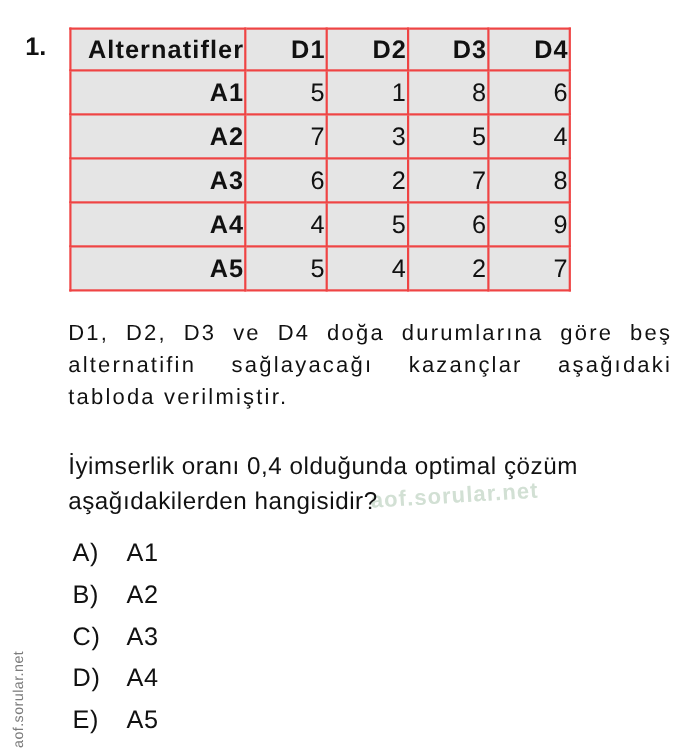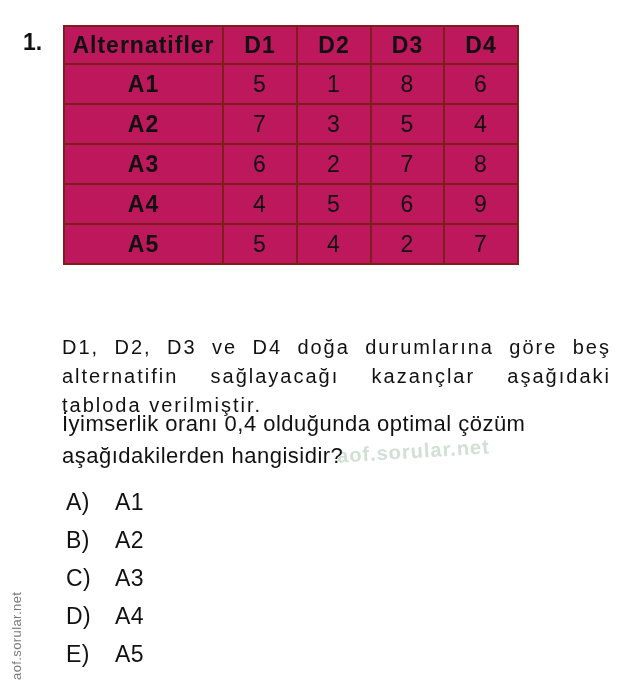--- a/index.html
+++ b/index.html
@@ -24,47 +24,46 @@
 
   
   .ptable {
     position: absolute;
     left: 63px;
     top: 25px;
     border-collapse: collapse;
     table-layout: fixed;
   }
   .ptable th, .ptable td {
-    border: 2px solid #7f1d1d;
-    text-align: center;
+    border: 2px solid #ef4444;
+    text-align: right;
     vertical-align: middle;
     padding: 0;
     font-size: 23px;
     letter-spacing: 1px;
-    background: #be185d;
+    background: #e5e5e5;
   }
   .ptable col.c-label { width: 159px; }
   .ptable col.c-d { width: 74px; }
   .ptable col.c-d3 { width: 73px; }
   .ptable thead tr { height: 38px; }
   .ptable tbody tr { height: 40px; }
   .ptable th { font-weight: bold; }
   .ptable td { font-weight: normal; }
 
   
   .para {
     position: absolute;
     left: 62px;
     top: 289px;
     width: 549px;
     font-size: 20px;
     line-height: 29px;
     letter-spacing: 2px;
     text-align: justify;
-    margin-top: 44px;
   }
 
   
   .prompt {
     position: absolute;
     left: 62px;
     top: 408px;
     width: 572px;
     font-size: 22px;
     line-height: 32px;

